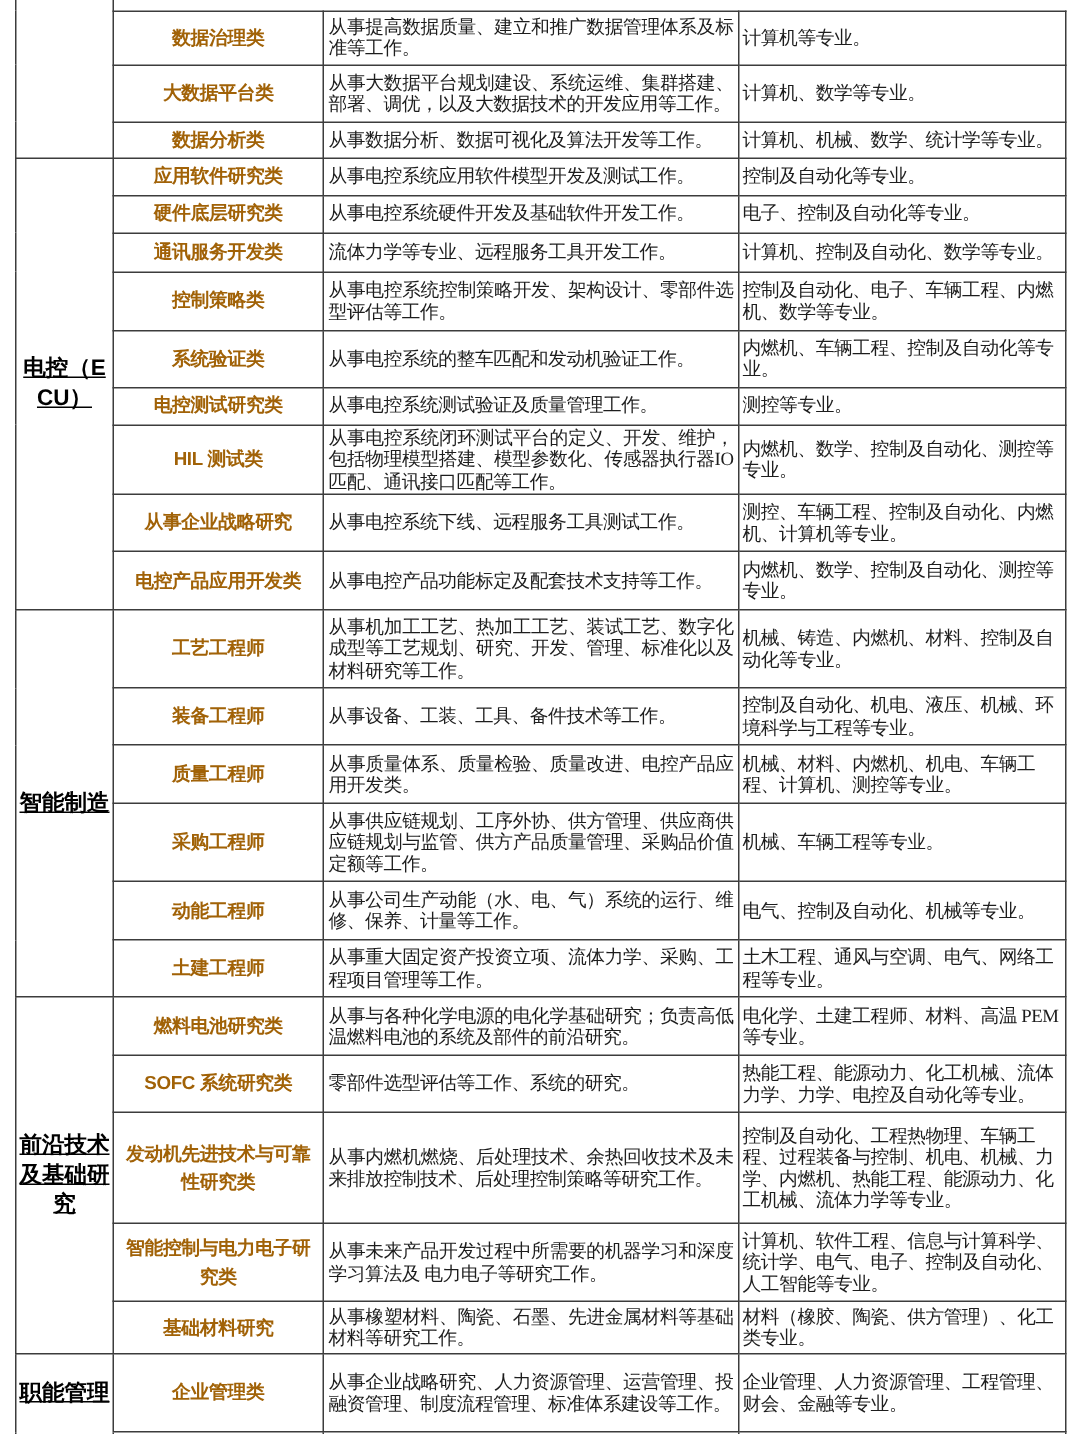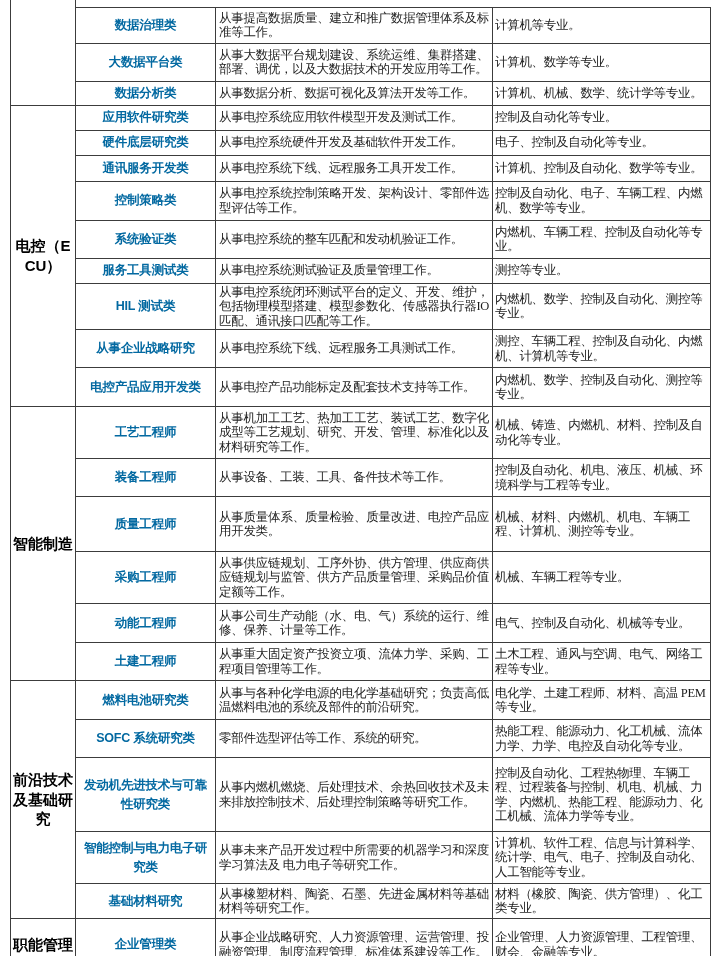--- a/index.html
+++ b/index.html
@@ -12,25 +12,25 @@
     border-collapse:collapse; table-layout:fixed; width:700px;
   }
   td {
     border:1px solid #3c3c3c; overflow:hidden;
     font-size:12.5px; line-height:1.16; color:#1d1d1d;
     vertical-align:middle; word-break:break-all;
   }
   td.cat {
     font-family:"Liberation Sans","DejaVu Sans",sans-serif;
     font-weight:bold; text-align:center; font-size:15px; color:#000;
-    padding:0 2px; line-height:1.3;
+    padding:0 2px; line-height:1.3;text-decoration:underline;
   }
   td.job {
     font-family:"Liberation Sans","DejaVu Sans",sans-serif;
-    font-weight:bold; text-align:center; font-size:12.5px; color:#0369a1;
+    font-weight:bold; text-align:center; font-size:12.5px; color:#a16207;
     padding:1px 2px; letter-spacing:-0.2px; line-height:1.5;
   }
   td.desc {
     padding:1px 3px; text-align:justify; letter-spacing:-0.3px;
   }
   td.majors {
     padding:1px 1px 1px 2px; letter-spacing:-0.3px;margin-top:20px;
   }
   
   tr.partial-top td.ghost { border:none; }
@@ -81,35 +81,35 @@
       <td class="desc">从事电控系统应用软件模型开发及测试工作。</td>
       <td class="majors">控制及自动化等专业。</td>
     </tr>
     <tr style="height:25px">
       <td class="job">硬件底层研究类</td>
       <td class="desc">从事电控系统硬件开发及基础软件开发工作。</td>
       <td class="majors">电子、控制及自动化等专业。</td>
     </tr>
     <tr style="height:26px">
       <td class="job">通讯服务开发类</td>
-      <td class="desc">从事电控系统下线、远程服务工具开发工作。</td>
+      <td class="desc">流体力学等专业、远程服务工具开发工作。</td>
       <td class="majors">计算机、控制及自动化、数学等专业。</td>
     </tr>
     <tr style="height:39px">
       <td class="job">控制策略类</td>
       <td class="desc">从事电控系统控制策略开发、架构设计、零部件选型评估等工作。</td>
       <td class="majors">控制及自动化、电子、车辆工程、内燃机、数学等专业。</td>
     </tr>
     <tr style="height:38px">
       <td class="job">系统验证类</td>
       <td class="desc">从事电控系统的整车匹配和发动机验证工作。</td>
       <td class="majors">内燃机、车辆工程、控制及自动化等专业。</td>
     </tr>
     <tr style="height:25px">
-      <td class="job">服务工具测试类</td>
+      <td class="job">电控测试研究类</td>
       <td class="desc">从事电控系统测试验证及质量管理工作。</td>
       <td class="majors">测控等专业。</td>
     </tr>
     <tr style="height:46px">
       <td class="job">HIL 测试类</td>
       <td class="desc">从事电控系统闭环测试平台的定义、开发、维护，包括物理模型搭建、模型参数化、传感器执行器IO 匹配、通讯接口匹配等工作。</td>
       <td class="majors">内燃机、数学、控制及自动化、测控等专业。</td>
     </tr>
     <tr style="height:38px">
       <td class="job">从事企业战略研究</td>
@@ -126,21 +126,21 @@
       <td class="cat" rowspan="6">智能制造</td>
       <td class="job">工艺工程师</td>
       <td class="desc">从事机加工工艺、热加工工艺、装试工艺、数字化成型等工艺规划、研究、开发、管理、标准化以及材料研究等工作。</td>
       <td class="majors">机械、铸造、内燃机、材料、控制及自动化等专业。</td>
     </tr>
     <tr style="height:38px">
       <td class="job">装备工程师</td>
       <td class="desc">从事设备、工装、工具、备件技术等工作。</td>
       <td class="majors">控制及自动化、机电、液压、机械、环境科学与工程等专业。</td>
     </tr>
-    <tr style="height:55px">
+    <tr style="height:39px">
       <td class="job">质量工程师</td>
       <td class="desc">从事质量体系、质量检验、质量改进、电控产品应用开发类。</td>
       <td class="majors">机械、材料、内燃机、机电、车辆工程、计算机、测控等专业。</td>
     </tr>
     <tr style="height:52px">
       <td class="job">采购工程师</td>
       <td class="desc">从事供应链规划、工序外协、供方管理、供应商供应链规划与监管、供方产品质量管理、采购品价值定额等工作。</td>
       <td class="majors">机械、车辆工程等专业。</td>
     </tr>
     <tr style="height:39px">

